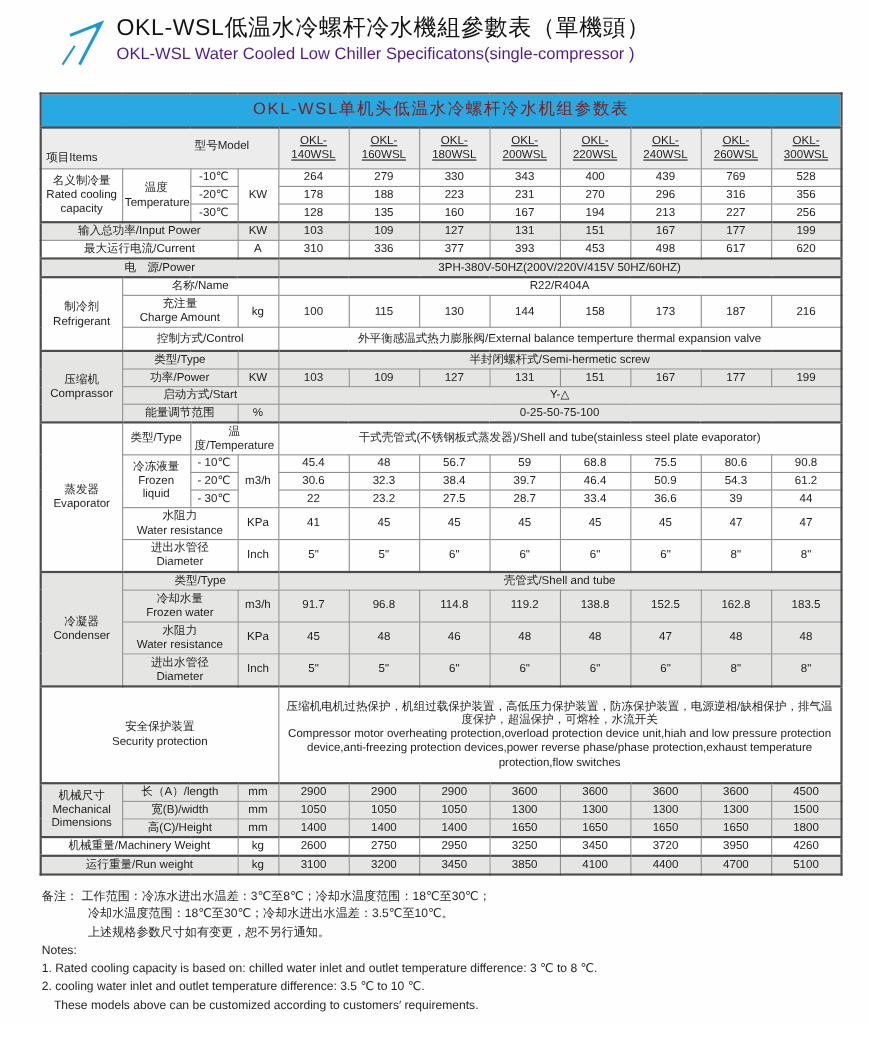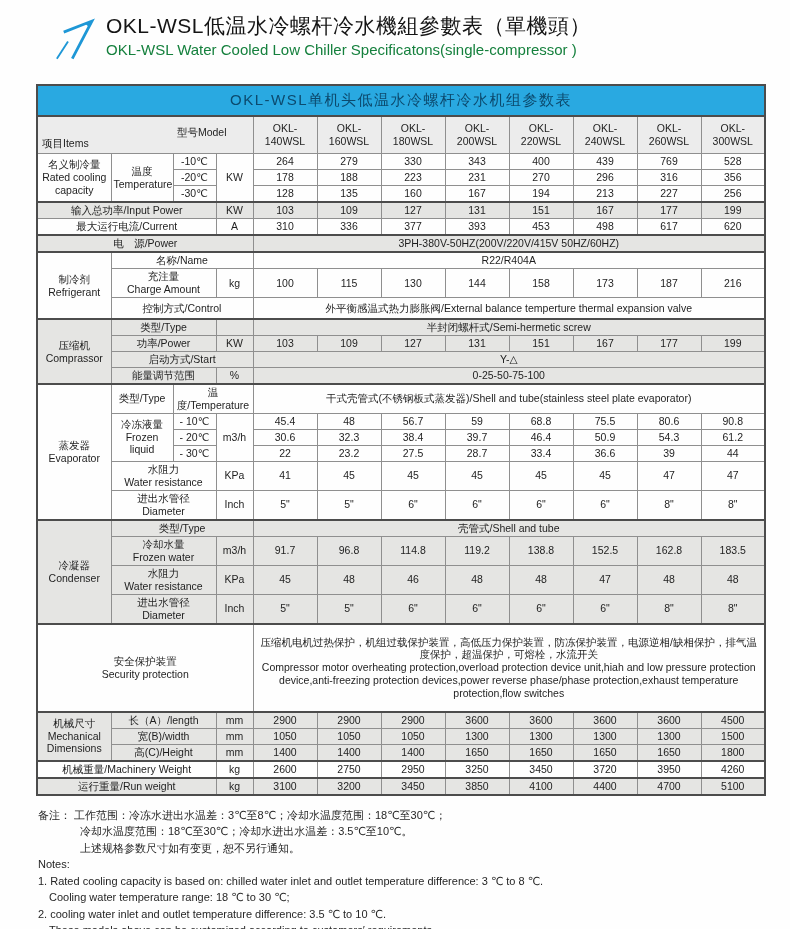--- a/index.html
+++ b/index.html
@@ -2,32 +2,32 @@
 <html><head>
 <meta charset="utf-8">
 <style>
   html,body{margin:0;padding:0;background:#fff;}
   .page{width:790px;height:929px;background:#fefefe;position:relative;overflow:hidden;
         font-family:"Liberation Sans","DejaVu Sans",sans-serif;color:#1e1e1e;}
   
   .page-header{display:flex;align-items:flex-start;padding:12px 0 0 50px;height:76px;box-sizing:border-box;}
   .logo{width:48px;height:50px;margin:2px 8px 0 0;flex:0 0 auto;}
   .title-zh{font-size:21px;font-weight:500;letter-spacing:.5px;color:#141414;line-height:27px;}
-  .title-en{font-size:15px;color:#15803d;line-height:21px;}
+  .title-en{font-size:15px;color:#4c1d95;line-height:21px;}
   
   table.spec{border-collapse:collapse;table-layout:fixed;width:727px;margin:8px 0 0 36px;
              border:2px solid #4c4c4c;}
   table.spec td{border:1px solid #8f8f8f;font-size:10.5px;text-align:center;vertical-align:middle;
                 padding:1px 2px;line-height:1.22;height:13px;overflow:hidden;color:#1e1e1e;}
-  tr.titlebar td{background:#29a9e1;color:#0c4a6e;font-size:15px;letter-spacing:1.5px;height:27px;
+  tr.titlebar td{background:#29a9e1;color:#7f1d1d;font-size:15px;letter-spacing:1.5px;height:27px;
                  border:1px solid #29a9e1;font-weight:500;}
   tr.modelrow td{height:34px;background:#ececec;}
   tr.gray td{background:#e5e5e3;}
   tr.sec td{border-top:2px solid #4c4c4c;}
-  td.model{white-space:pre-line;}
+  td.model{white-space:pre-line;text-decoration:underline;}
   .pre{white-space:pre-line;}
   tr.rh27 td{height:26px;}
   tr.rh19 td{height:18px;}
   tr.rh86 td{height:84px;}
   td.sectext{text-align:left;padding:3px 6px;line-height:13.8px;}
   
   td.diag{position:relative;padding:0;
     background:linear-gradient(to bottom right,transparent calc(50% - .7px),#9aa0a6 calc(50% - .7px),
                #9aa0a6 calc(50% + .7px),transparent calc(50% + .7px)),#ececec;}
   td.diag .items{position:absolute;left:4px;bottom:3px;font-size:10.5px;}
@@ -410,19 +410,18 @@
         </tr>
   </tbody>
     </table>
 
   <div class="notes">
     <div>备注：  工作范围：冷冻水进出水温差：3℃至8℃；冷却水温度范围：18℃至30℃；</div>
     <div class="ind">冷却水温度范围：18℃至30℃；冷却水进出水温差：3.5℃至10℃。</div>
     <div class="ind">上述规格参数尺寸如有变更，恕不另行通知。</div>
     <div>Notes:</div>
     <div>1. Rated cooling capacity is based on: chilled water inlet and outlet temperature  difference: 3 ℃ to 8 ℃.</div>
-    <div class="ind2">Cooling water temperature range: 18 ℃ to 30 ℃;</div>
     <div>2. cooling water inlet and outlet temperature difference: 3.5 ℃ to 10 ℃.</div>
     <div class="ind2">These models above can be customized according to customers′  requirements.</div>
 
   </div>
 
 </div>
 
 </body></html>

